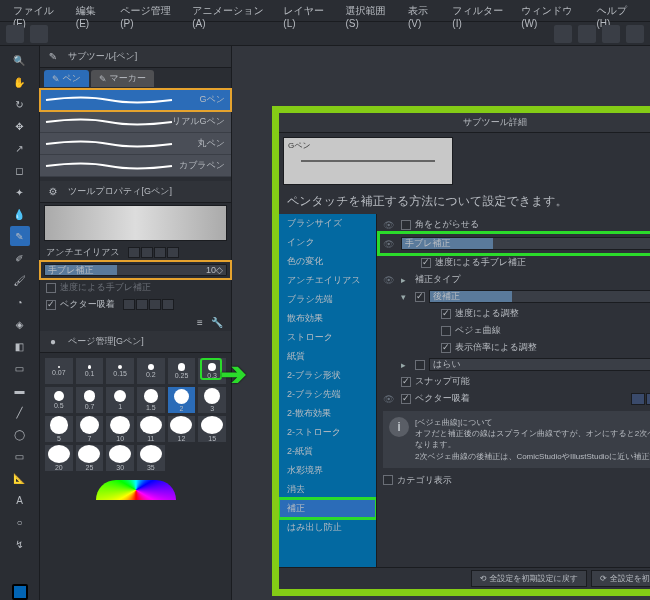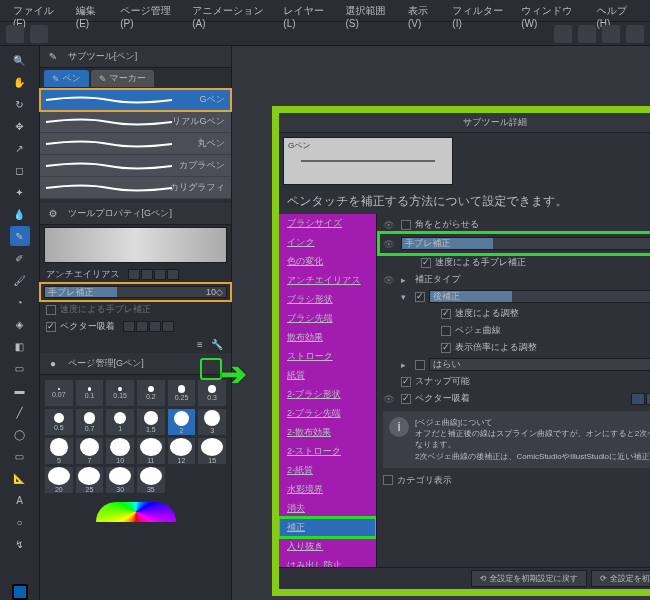--- a/index.html
+++ b/index.html
@@ -40,21 +40,21 @@
 .wheel{width:80px;height:20px;border-radius:40px 40px 0 0;background:conic-gradient(from 180deg,red,yellow,lime,cyan,blue,magenta,red);}
 .canvas-area { flex: 1; background: #33363d; position: relative; }
 .detail-panel { position: absolute; left: 40px; top: 60px; width: 446px; bottom: 4px; background: #2e3138; border: 7px solid #84cc16; display: flex; flex-direction: column; }
 .detail-header { height: 20px; background: #33363d; display: flex; align-items: center; justify-content: center; font-size: 9px; border-bottom: 1px solid #1a1c20; position:relative;}
 .detail-header .close { position: absolute; right: 4px; cursor:pointer;}
 .detail-preview-row{display:flex;}
 .detail-preview { width: 170px; height: 48px; background: #c8c8c8; margin: 4px; border: 1px solid #1a1c20; position:relative; overflow:hidden;}
 .detail-preview::after{content:"";position:absolute;left:10%;right:10%;top:50%;height:1px;background:#000;transform:translateY(-50%);}
 .detail-preview .lbl{position:absolute;top:2px;left:4px;font-size:8px;color:#333;}
 .detail-body { flex: 1; display: flex; overflow: hidden; }
-.cat-list { width: 98px; background: #a21caf; overflow-y: auto; border-right: 1px solid #1a1c20; text-decoration: underline; }
+.cat-list { width: 98px; background: #0369a1; overflow-y: auto; border-right: 1px solid #1a1c20; }
 .cat-item { padding: 3px 8px; font-size: 9px; cursor: pointer; }
 .cat-item.sel { background: #2b6cb8; }
 .settings { flex: 1; overflow-y: auto; padding: 2px; }
 .sett-row { display: flex; align-items: center; padding: 2px 4px; gap: 4px; font-size: 9px; min-height:16px;}
 .sett-row .eye { width: 14px; font-size:9px;color:#6a737e;}
 .sett-row .tri { width: 10px; color:#9aa;}
 .sett-row .indent { width: 16px; }
 .sett-slider { flex: 1; height: 13px; background: linear-gradient(90deg,#5a7a9b 0%,#5a7a9b 30%,#3a3e46 30%); border: 1px solid #1a1c20; position:relative;display:flex;align-items:center;padding:0 3px;}
 .sett-slider .sv{position:absolute;right:3px;font-size:8px;}
 .pill-group{display:flex;gap:1px;}
@@ -160,26 +160,20 @@
               <path d="M2 7 Q 40 2 65 7 T 128 7" stroke="#fff" stroke-width="2" fill="none"></path>
             </svg></div>
           <span>丸ペン</span>
         </div>
         <div class="pen-item">
           <div class="stroke"><svg viewBox="0 0 130 14">
               <path d="M2 7 Q 40 2 65 7 T 128 7" stroke="#fff" stroke-width="2" fill="none"></path>
             </svg></div>
           <span>カブラペン</span>
         </div>
-        <div class="pen-item">
-          <div class="stroke"><svg viewBox="0 0 130 14">
-              <path d="M2 7 Q 40 2 65 7 T 128 7" stroke="#fff" stroke-width="2" fill="none"></path>
-            </svg></div>
-          <span>カリグラフィ</span>
-        </div>
       </div>
 
     <div class="panel-header" style="margin-top:4px;">
       <span class="tiny-ico">⚙</span>
       <span>ツールプロパティ[Gペン]</span>
     </div>
     <div class="brush-preview"></div>
     <div class="slider-row">
       <span>アンチエイリアス</span>
       <div class="sub-pill">
@@ -324,34 +318,32 @@
           <span class="lbl">Gペン</span>
         </div>
       </div>
       <div style="padding:4px 8px;font-size:12px;">ペンタッチを補正する方法について設定できます。</div>
       <div class="detail-body">
         <div class="cat-list">
             <div class="cat-item">ブラシサイズ</div>
             <div class="cat-item">インク</div>
             <div class="cat-item">色の変化</div>
             <div class="cat-item">アンチエイリアス</div>
-            <div class="cat-item">ブラシ形状</div>
             <div class="cat-item">ブラシ先端</div>
             <div class="cat-item">散布効果</div>
             <div class="cat-item">ストローク</div>
             <div class="cat-item">紙質</div>
             <div class="cat-item">2-ブラシ形状</div>
             <div class="cat-item">2-ブラシ先端</div>
             <div class="cat-item">2-散布効果</div>
             <div class="cat-item">2-ストローク</div>
             <div class="cat-item">2-紙質</div>
             <div class="cat-item">水彩境界</div>
             <div class="cat-item">消去</div>
             <div class="cat-item sel highlight-green">補正</div>
-            <div class="cat-item">入り抜き</div>
             <div class="cat-item">はみ出し防止</div>
           </div>
         <div class="settings">
           <div class="sett-row">
               <span class="eye">👁</span>
               <span class="cb"></span>
               <span>角をとがらせる</span>
             </div>
           <div class="sett-row highlight-green" style="padding:4px;">
             <span class="eye">👁</span>

